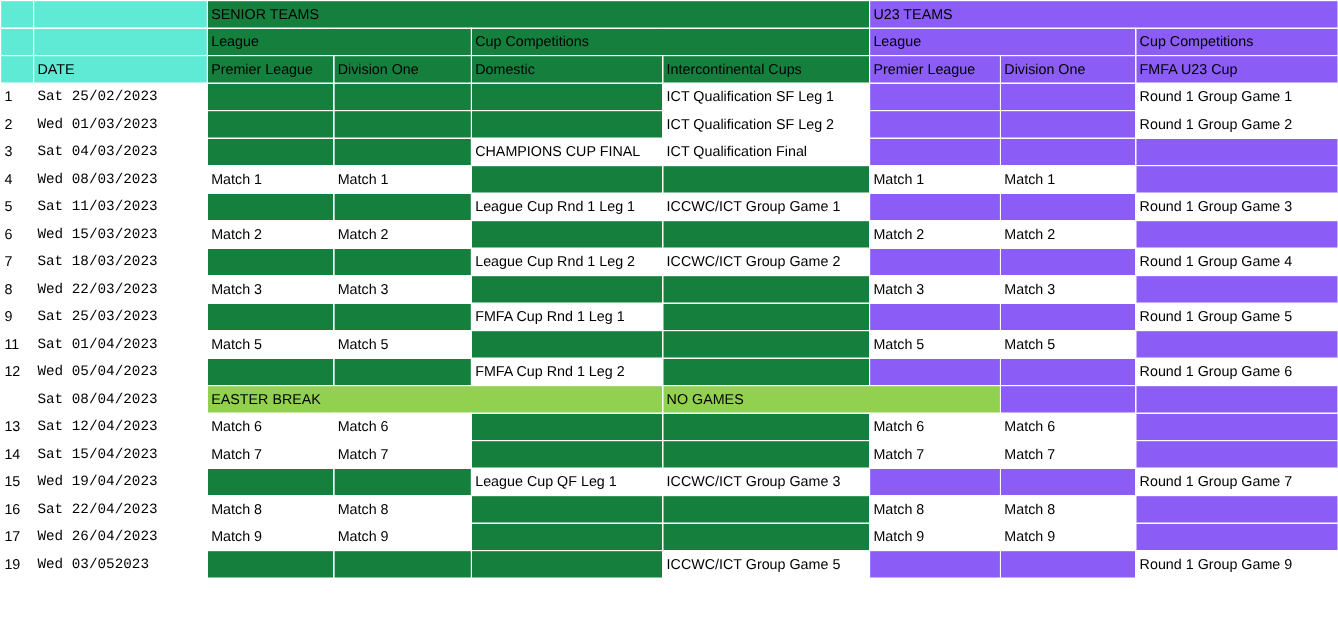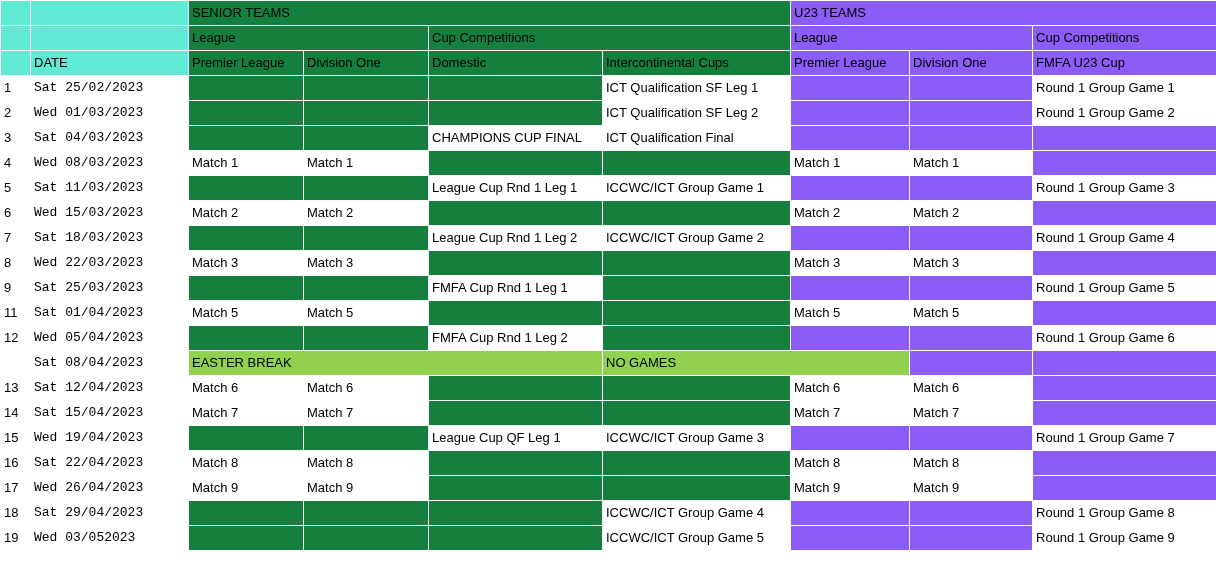--- a/index.html
+++ b/index.html
@@ -281,31 +281,20 @@
         <td class="white date">Wed 26/04/2023</td>
         <td class="white">Match 9</td>
         <td class="white">Match 9</td>
         <td class="orange"></td>
         <td class="orange"></td>
         <td class="white">Match 9</td>
         <td class="white">Match 9</td>
         <td class="yellow"></td>
       </tr>
       <tr>
-        <td class="white num">18</td>
-        <td class="white date">Sat 29/04/2023</td>
-        <td class="orange"></td>
-        <td class="orange"></td>
-        <td class="orange"></td>
-        <td class="white">ICCWC/ICT Group Game 4</td>
-        <td class="yellow"></td>
-        <td class="yellow"></td>
-        <td class="white">Round 1 Group Game 8</td>
-      </tr>
-      <tr>
         <td class="white num">19</td>
         <td class="white date">Wed 03/052023</td>
         <td class="orange"></td>
         <td class="orange"></td>
         <td class="orange"></td>
         <td class="white">ICCWC/ICT Group Game 5</td>
         <td class="yellow"></td>
         <td class="yellow"></td>
         <td class="white">Round 1 Group Game 9</td>
       </tr>

